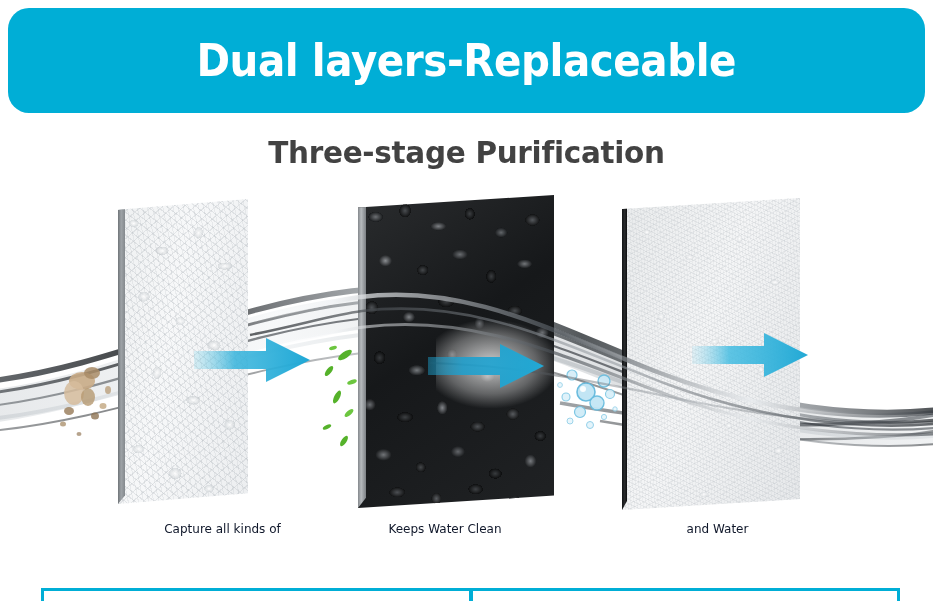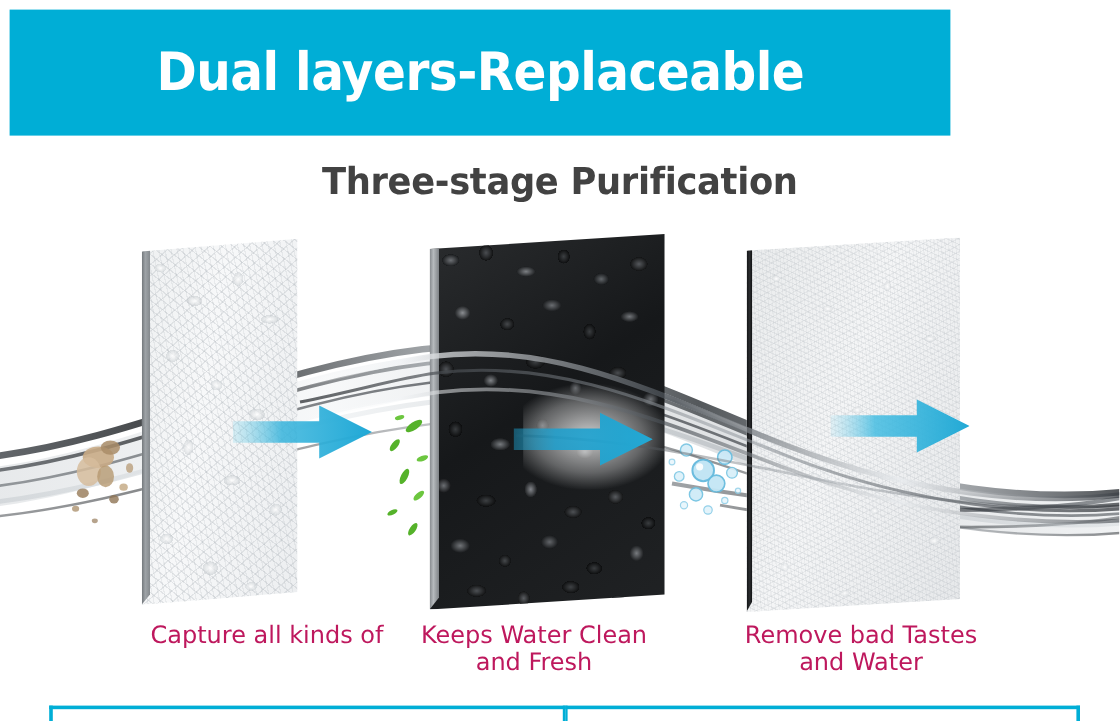--- a/index.html
+++ b/index.html
@@ -7,23 +7,23 @@
   html,body { width:933px; height:601px; overflow:hidden; background:#ffffff; }
   body {
     font-family:"Liberation Sans", sans-serif;
     position:relative;
   }
 
   
   .banner {
     position:absolute;
     left:8px; top:8px;
-    width:784px; height:105px;
+    width:917px; height:105px;
     background:#00aed6;
-    display:flex; align-items:center; justify-content:center;
+    display:flex; align-items:center; justify-content:center;border-radius:21px;
   }
   .banner-title {
     color:#ffffff;
     font-size:44px;
     font-weight:bold;
     letter-spacing:-0.5px;
     transform:scaleX(0.92);
     white-space:nowrap;
     font-family:"DejaVu Sans", sans-serif;
   }
@@ -180,22 +180,22 @@
   .flecks { position:absolute; left:0; top:0; width:933px; height:335px; pointer-events:none; }
 
   
   .captions {
     position:absolute;
     left:0; top:518px; width:933px; height:50px;
   }
   .caption {
     position:absolute;
     text-align:center;
-    color:#be185d;
-    font-size:20px;
+    color:#0f172a;
+    font-size:12px;
     line-height:22px;
     font-family:"DejaVu Sans", sans-serif;
   }
   .caption span { display:block; }
   .cap-1 { left:110px; width:225px; }
   .cap-2 { left:340px; width:210px; }
   .cap-3 { left:610px; width:215px; }
 
   
   .bottom-boxes {
@@ -370,24 +370,22 @@
     <path d="M0,15 L72,15 L72,2 L116,24 L72,46 L72,33 L0,33 Z" fill="url(#ag3)"></path>
   </svg>
 </div>
 
 <div class="captions">
   <div class="caption cap-1">
     <span>Capture all kinds of</span>
   </div>
   <div class="caption cap-2">
     <span>Keeps Water Clean</span>
-    <span>and Fresh</span>
   </div>
   <div class="caption cap-3">
-    <span>Remove bad Tastes</span>
     <span>and Water</span>
   </div>
 </div>
 
 <div class="bottom-boxes">
   <div class="bottom-box bottom-box-left"></div>
   <div class="bottom-box bottom-box-right"></div>
 </div>
 
 </body></html>

